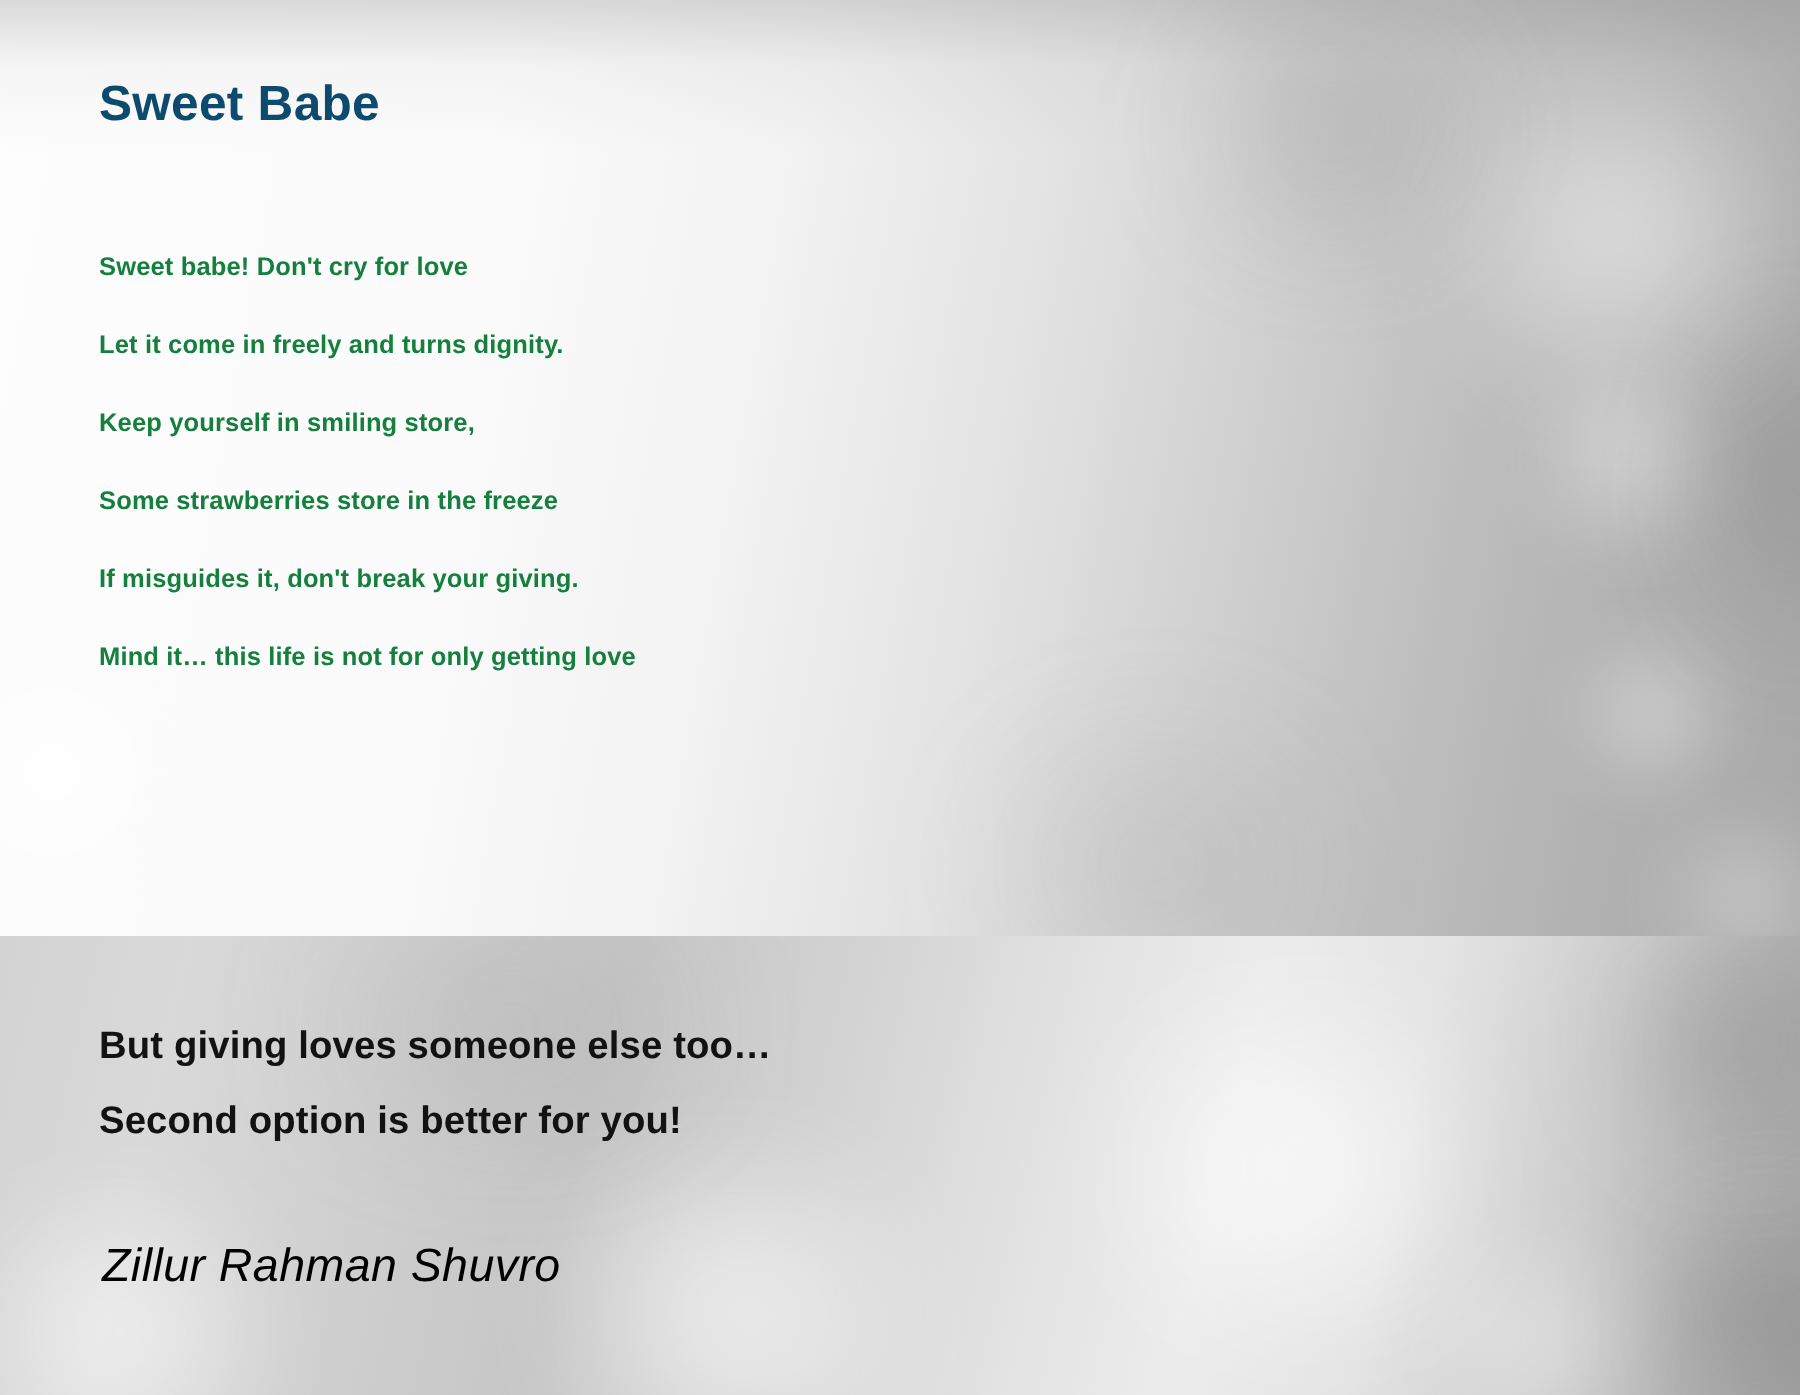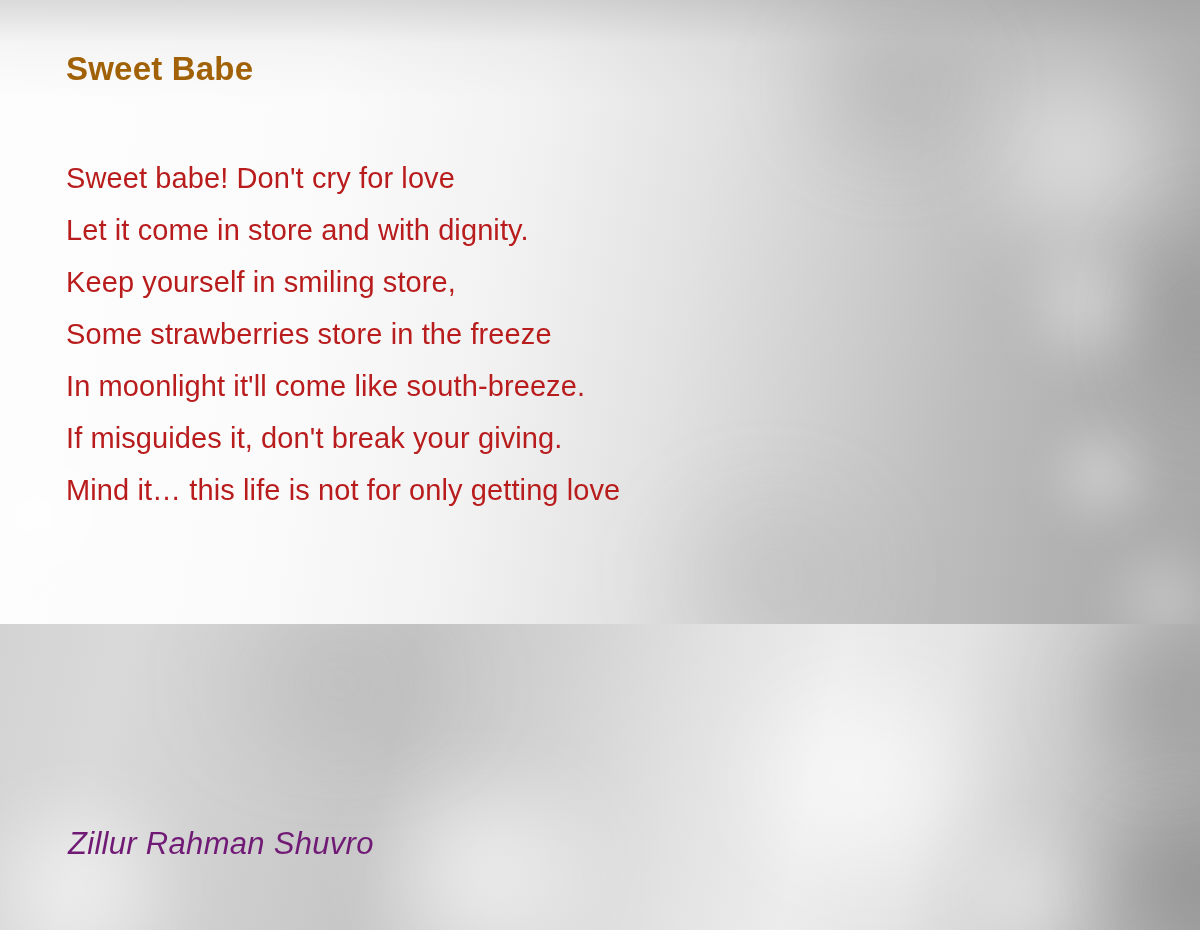--- a/index.html
+++ b/index.html
@@ -86,35 +86,35 @@
     inset: 0;
     z-index: 5;
   }
 
   #poem-title {
     position: absolute;
     left: 66px;
     top: 50px;
     font-size: 33px;
     font-weight: bold;
-    color: #a16207;
+    color: #0c4a6e;
     letter-spacing: 0.2px;
     white-space: nowrap;
   }
 
   #poem-body {
     position: absolute;
     left: 66px;
     top: 152px;
     width: 1060px;
   }
   #poem-body .poem-line {
-    font-size: 29px;
-    font-weight: normal;
-    color: #b91c1c;
+    font-size: 17px;
+    font-weight: bold;
+    color: #15803d;
     line-height: 52px;
     height: 52px;
     white-space: nowrap;
     letter-spacing: 0.1px;
   }
 
   #poem-stanza-two {
     position: absolute;
     left: 66px;
     top: 672px;
@@ -130,21 +130,21 @@
     letter-spacing: 0.1px;
   }
 
   #poem-author {
     position: absolute;
     left: 68px;
     top: 826px;
     font-size: 31px;
     font-style: italic;
     font-weight: normal;
-    color: #701a75;
+    color: #000000;
     letter-spacing: 0.3px;
     white-space: nowrap;
   }
 </style>
 </head>
 <body>
 
 <div id="poem-card">
 
   <div class="bg-band" id="bg-band-upper">
@@ -201,25 +201,28 @@
                 background:radial-gradient(circle,rgba(150,150,150,0.22) 0%,rgba(150,150,150,0) 74%);
                 filter:blur(34px);"></div>
   </div>
 
   <div id="text-layer">
 
     <div id="poem-title">Sweet Babe</div>
 
     <div id="poem-body">
       <div class="poem-line">Sweet babe! Don't cry for love</div>
-      <div class="poem-line">Let it come in store and with dignity.</div>
+      <div class="poem-line">Let it come in freely and turns dignity.</div>
       <div class="poem-line">Keep yourself in smiling store,</div>
       <div class="poem-line">Some strawberries store in the freeze</div>
-      <div class="poem-line">In moonlight it'll come like south-breeze.</div>
       <div class="poem-line">If misguides it, don't break your giving.</div>
       <div class="poem-line">Mind it… this life is not for only getting love</div>
     </div>
 
+    <div id="poem-stanza-two">
+      <div class="poem-line">But giving loves someone else too…</div>
+      <div class="poem-line">Second option is better for you!</div>
+    </div>
 
     <div id="poem-author">Zillur Rahman Shuvro</div>
 
   </div>
 </div>
 
 </body></html>

